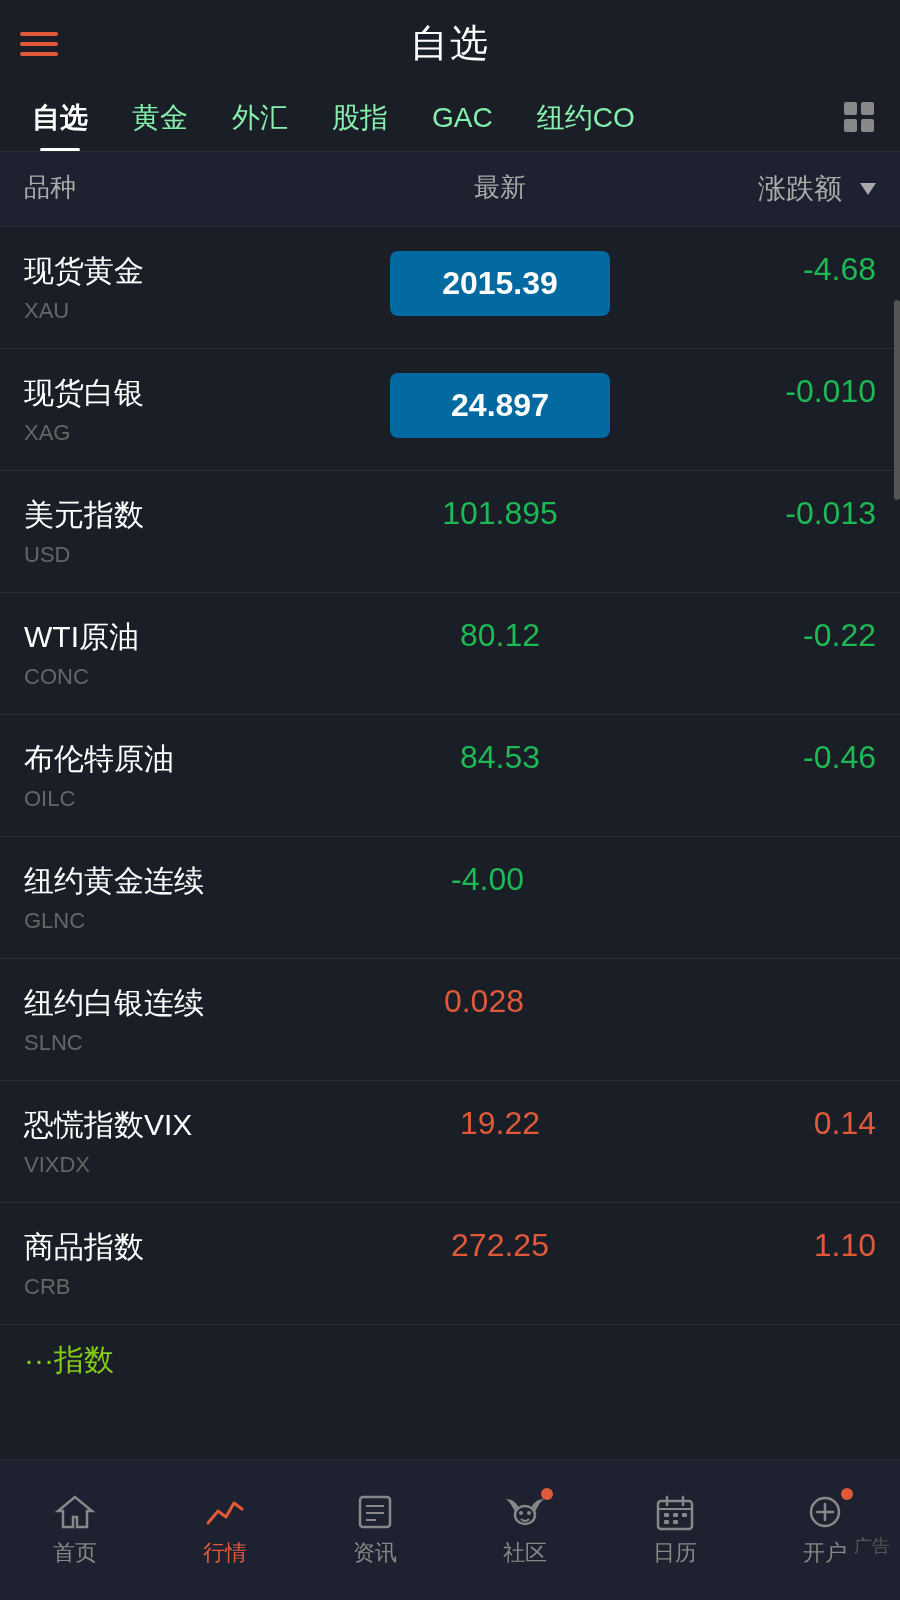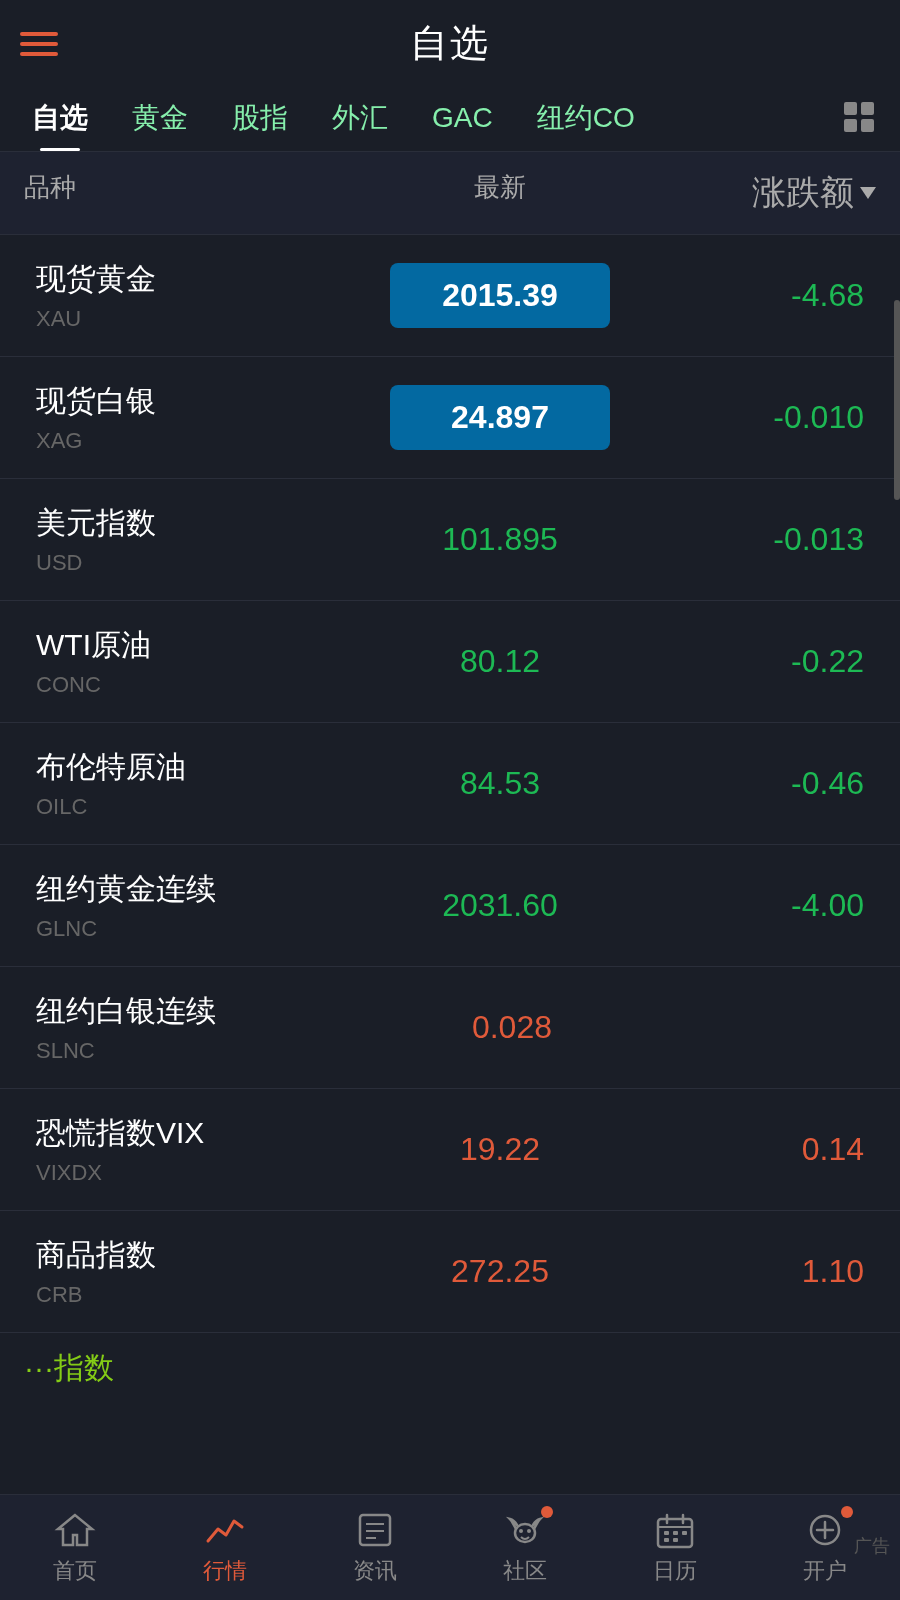--- a/index.html
+++ b/index.html
@@ -108,46 +108,44 @@
     }
     .col-price {
       flex: 1;
       text-align: center;
       font-size: 26px;
       color: #aaa;
     }
     .col-change {
       flex: 0 0 200px;
       text-align: right;
-      font-size: 34px;
+      font-size: 28px;
       color: #aaa;
       display: flex;
       align-items: center;
       justify-content: flex-end;
-      gap: 6px;
+      gap: 18px;
     }
     .sort-arrow {
       width: 0;
       height: 0;
       border-left: 8px solid transparent;
       border-right: 8px solid transparent;
       border-top: 12px solid #aaa;
     }
 
     
     .market-list {
       background-color: #1a1e27;
     }
     .market-row {
       display: flex;
-      align-items: center;
-      padding: 24px 36px;
+      padding: 24px 24px;
       border-bottom: 1px solid #2a2e3a;
       cursor: pointer;
-      gap: 16px;
     }
     .row-info {
       flex: 0 0 300px;
     }
     .row-name-cn {
       font-size: 30px;
       color: #ffffff;
       font-weight: 500;
       margin-bottom: 6px;
     }
@@ -196,21 +194,21 @@
       background-color: #555;
       border-radius: 3px;
     }
 
     
     .bottom-nav {
       position: fixed;
       bottom: 0;
       left: 0;
       width: 900px;
-      height: 106px;
+      height: 141px;
       background-color: #1e2230;
       border-top: 1px solid #2a2e3a;
       display: flex;
       align-items: center;
       justify-content: space-around;
     }
     .nav-item {
       display: flex;
       flex-direction: column;
       align-items: center;
@@ -273,22 +271,22 @@
     <div class="menu-line"></div>
     <div class="menu-line"></div>
     <div class="menu-line"></div>
   </div>
   <div class="header-title">自选</div>
 </div>
 
 <div class="tab-bar">
   <div class="tab-item active">自选</div>
   <div class="tab-item">黄金</div>
+  <div class="tab-item">外汇</div>
   <div class="tab-item">股指</div>
-  <div class="tab-item">外汇</div>
   <div class="tab-item">GAC</div>
   <div class="tab-item">纽约CO</div>
   <div class="tab-grid-icon">
     <div class="grid-icon">
       <div class="grid-cell"></div>
       <div class="grid-cell"></div>
       <div class="grid-cell"></div>
       <div class="grid-cell"></div>
     </div>
   </div>
@@ -357,23 +355,20 @@
     <div class="row-price">
       <span class="price-text price-green">84.53</span>
     </div>
     <div class="row-change change-negative">-0.46</div>
   </div>
 
   <div class="market-row">
     <div class="row-info">
       <div class="row-name-cn">纽约黄金连续</div>
       <div class="row-name-en">GLNC</div>
-    </div>
-    <div class="row-price">
-      <span class="price-text price-green">2031.60</span>
     </div>
     <div class="row-change change-negative">-4.00</div>
   </div>
 
   <div class="market-row">
     <div class="row-info">
       <div class="row-name-cn">纽约白银连续</div>
       <div class="row-name-en">SLNC</div>
     </div>
     <div class="row-change change-positive">0.028</div>

